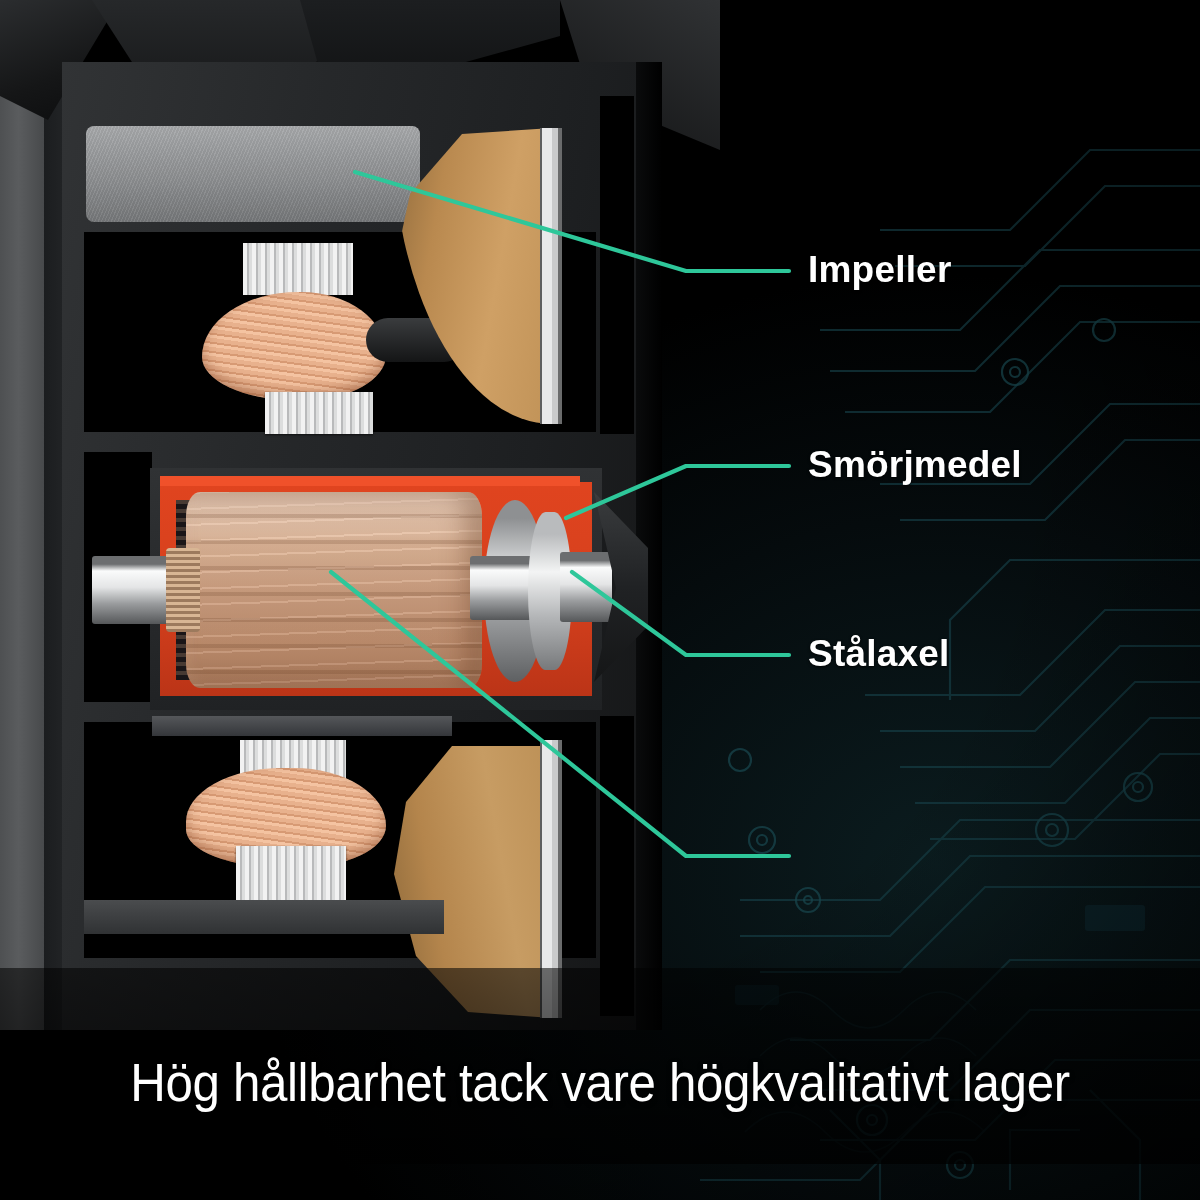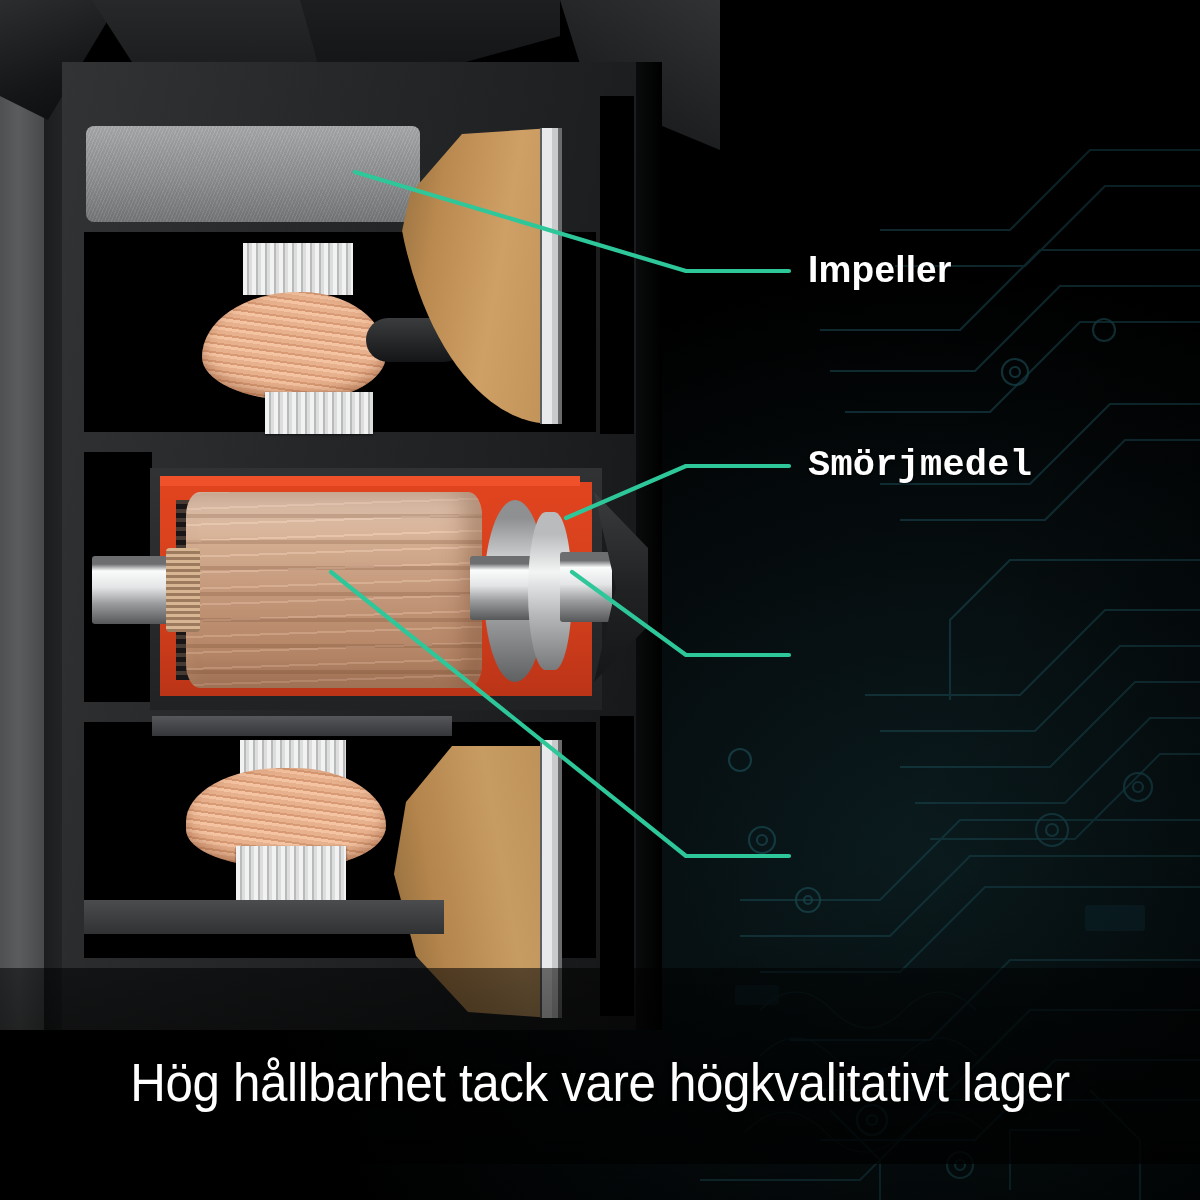--- a/index.html
+++ b/index.html
@@ -240,18 +240,19 @@
   <svg id="leaders" viewBox="0 0 1200 1200">
     <g stroke="#2ec79a" stroke-width="4.2" fill="none" stroke-linecap="round" stroke-linejoin="round">
       <polyline points="355,172 686,271 789,271"></polyline>
       <polyline points="566,518 686,466 789,466"></polyline>
       <polyline points="572,572 686,655 789,655"></polyline>
       <polyline points="331,572 686,856 789,856"></polyline>
     </g>
   </svg>
 
   <div class="label" style="left:808px;top:249px;">Impeller</div>
-  <div class="label" style="left:808px;top:444px;font-family:Liberation Mono, monospace;">Smörjmedel</div>
+  <div class="label" style="left:808px;top:444px;">Smörjmedel</div>
+  <div class="label" style="left:808px;top:633px;">Stålaxel</div>
 
   <div class="caption-band"></div>
   <div class="caption">Hög hållbarhet tack vare högkvalitativt lager</div>
 
 </div>
 
 </body></html>

